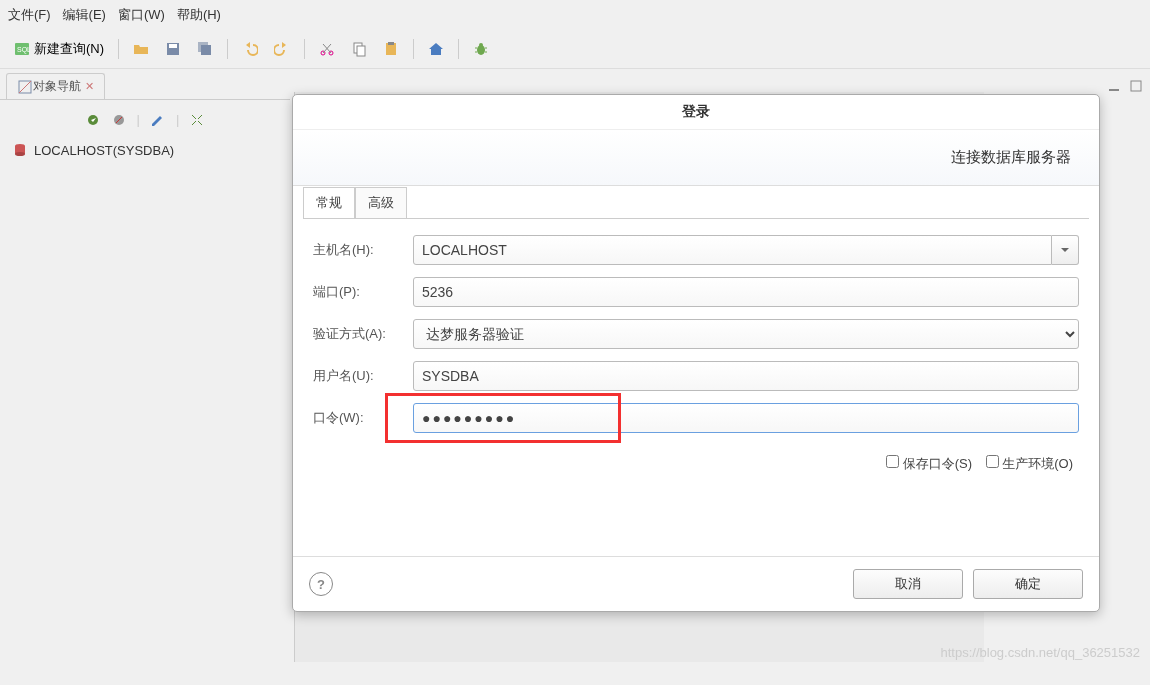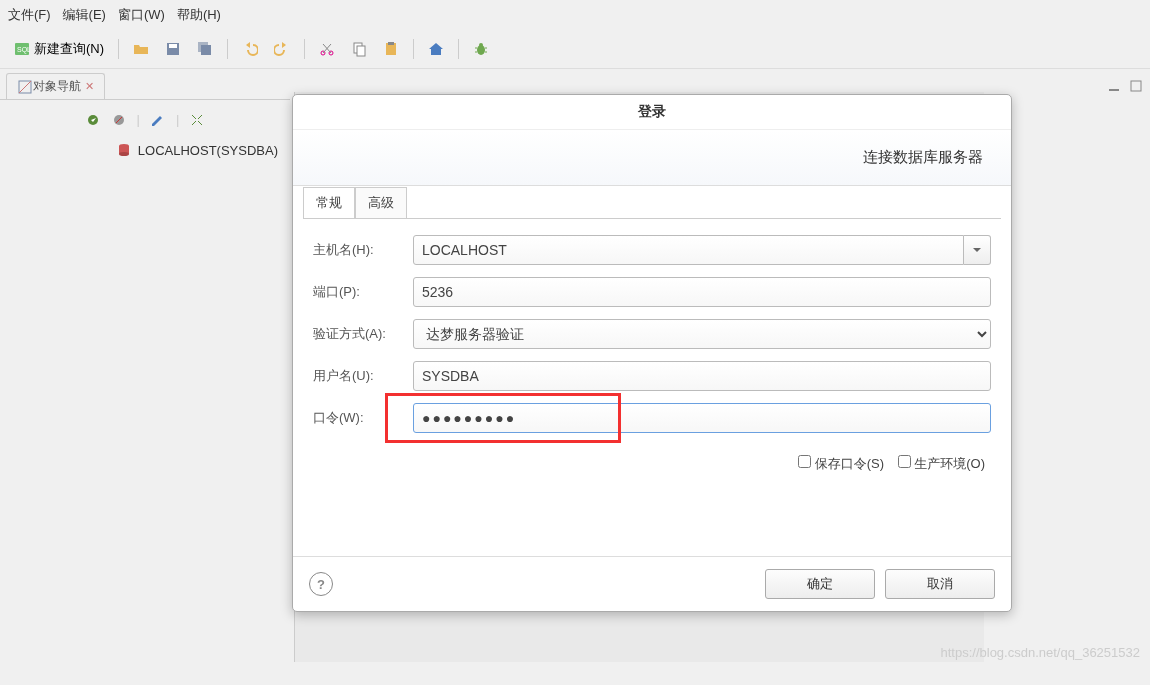--- a/index.html
+++ b/index.html
@@ -11,26 +11,26 @@
     .toolbar { display: flex; align-items: center; padding: 6px 8px; gap: 4px; background: #f0f0f0; border-bottom: 1px solid #ddd; }
     .tb-btn { display: inline-flex; align-items: center; padding: 4px 6px; border-radius: 2px; cursor: pointer; gap: 4px; }
     .tb-sep { width: 1px; height: 20px; background: #ccc; margin: 0 4px; }
     .icon { width: 16px; height: 16px; display: inline-block; }
 
     .sidebar-tab { display: flex; align-items: center; margin-top: 4px; padding: 0 6px; }
     .tab-label { background: #f0f0f0; padding: 4px 10px; border: 1px solid #ccc; border-bottom: none; border-radius: 3px 3px 0 0; display: flex; align-items: center; font-size: 12px; color: #555; }
     .tab-controls { margin-left: auto; display: flex; gap: 6px; }
     .sidebar-content { border-top: 1px solid #ccc; padding: 8px; width: 290px; height: 560px; background: #f0f0f0; }
     .sidebar-toolbar { display: flex; gap: 10px; justify-content: center; padding: 4px 0 10px 0; }
-    .tree-item { padding: 4px; display: flex; align-items: center; gap: 6px; color: #333; font-size: 13px; justify-content: flex-end; }
+    .tree-item { padding: 4px; display: flex; align-items: center; gap: 6px; color: #333; font-size: 13px; }
 
     .main-area { position: absolute; left: 294px; top: 92px; width: 690px; height: 570px; background: #e9e9e9; border-left: 1px solid #ccc; }
 
     .dialog {
-      position: absolute; left: 292px; top: 94px; width: 720px; height: 518px;
+      position: absolute; left: 292px; top: 94px; width: 808px; height: 518px;
       background: #fff; border: 1px solid #aaa; border-radius: 5px;
       box-shadow: 0 3px 12px rgba(0,0,0,0.25); display: flex; flex-direction: column;
     }
     .dialog-title { text-align: center; padding: 8px; font-weight: bold; color: #333; border-bottom: 1px solid #eee; font-size: 14px; }
     .dialog-header { padding: 18px 28px; background: linear-gradient(to bottom, #fff, #f6f8fb); color: #333; font-size: 15px; text-align: right; }
     .dialog-body { flex: 1; border-top: 1px solid #ddd; padding: 0 10px 10px 10px; }
     .tabs { display: flex; margin-top: 0; }
     .tab { padding: 6px 12px; border: 1px solid #ccc; background: #fafafa; font-size: 13px; color: #444; border-bottom: 1px solid #ccc; position: relative; top: 1px; }
     .tab.active { background: #fff; border-bottom: 1px solid #fff; }
     .form { padding: 16px 10px; display: grid; grid-template-columns: 90px 1fr; row-gap: 12px; column-gap: 10px; align-items: center; }
@@ -229,18 +229,18 @@
     <div class="checks">
       <label><input type="checkbox" style=""> <span>保存口令(S)</span></label>
       <label><input type="checkbox" style=""> <span>生产环境(O)</span></label>
     </div>
   </div>
   <div class="dialog-footer">
     <div class="help-btn">
       <span>?</span>
     </div>
     <div class="spacer"></div>
+    <button class="dlg-btn">取消</button>
     <button class="dlg-btn">确定</button>
-    <button class="dlg-btn">取消</button>
   </div>
 </div>
 
 <div class="watermark">https://blog.csdn.net/qq_36251532</div>
 
 </body></html>

